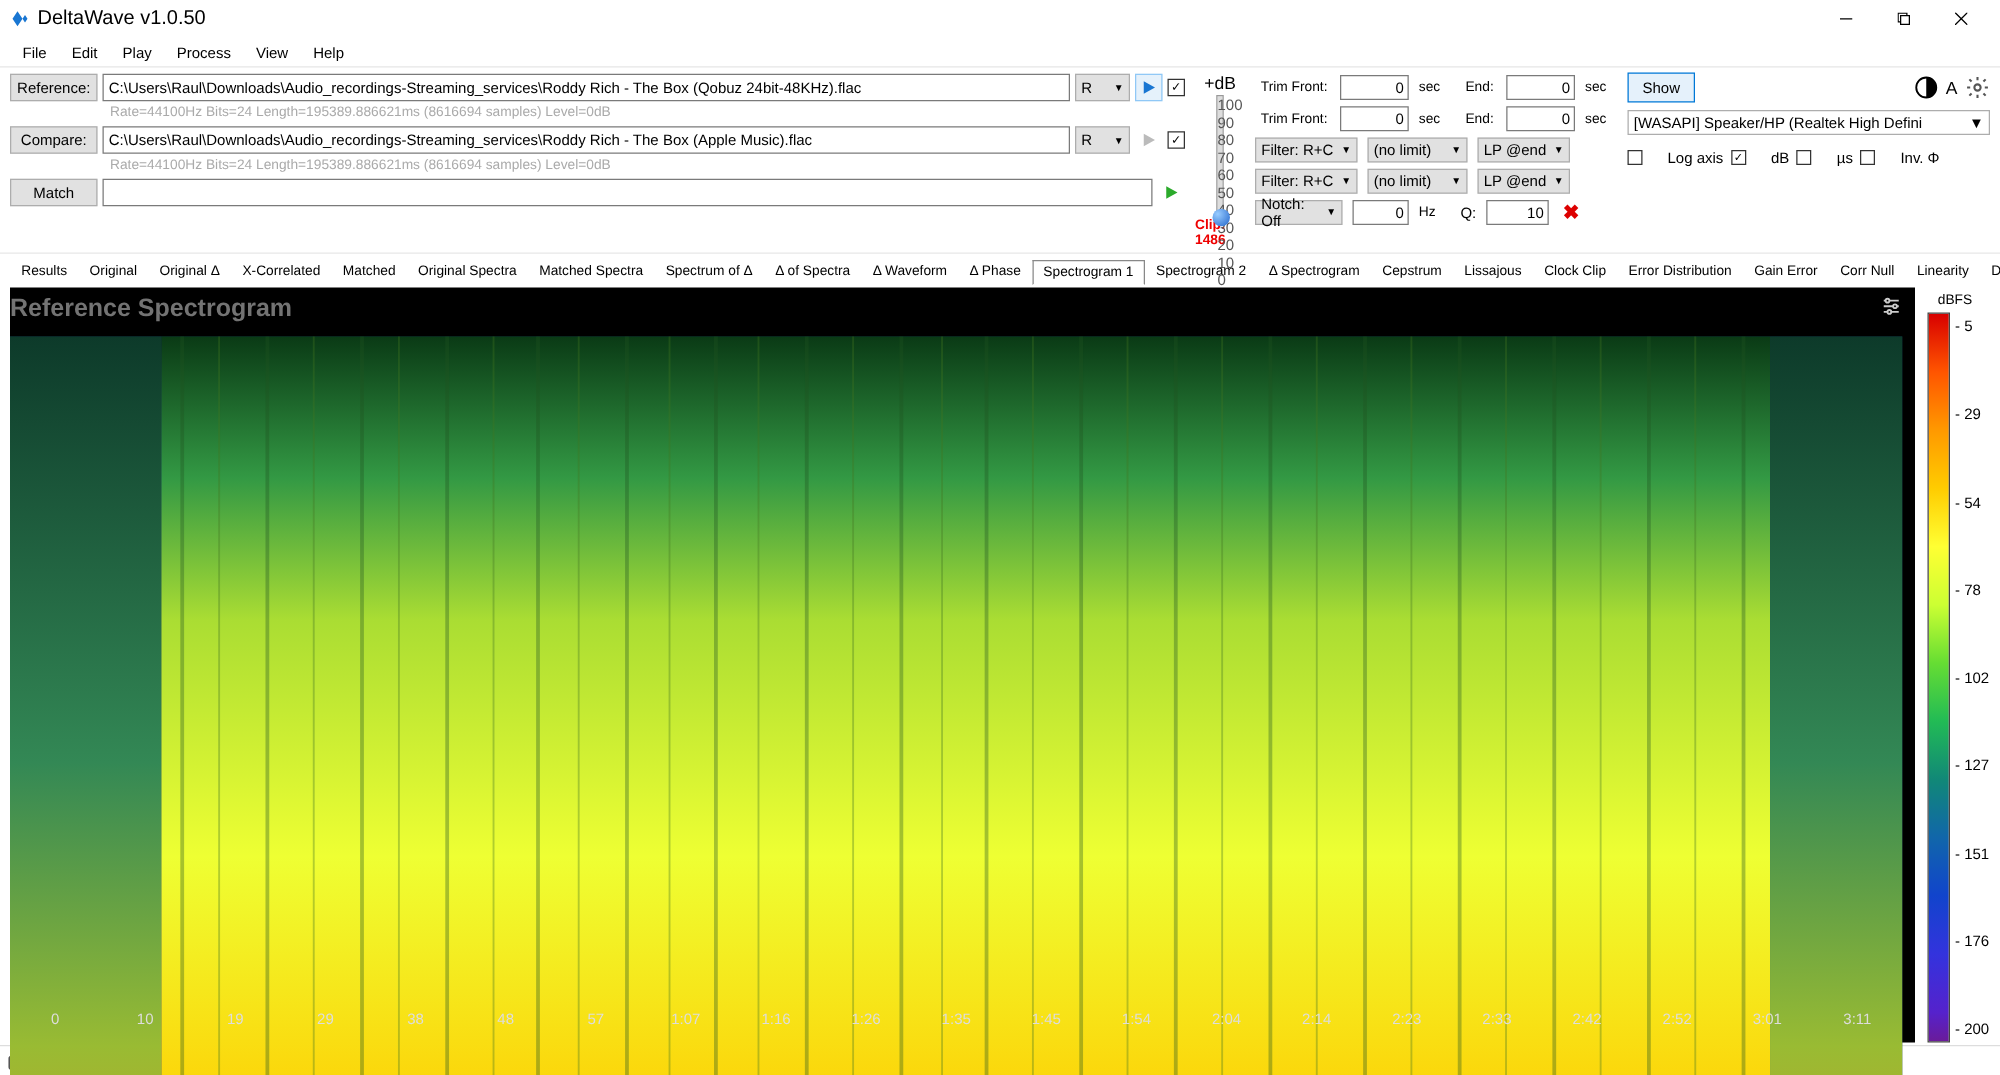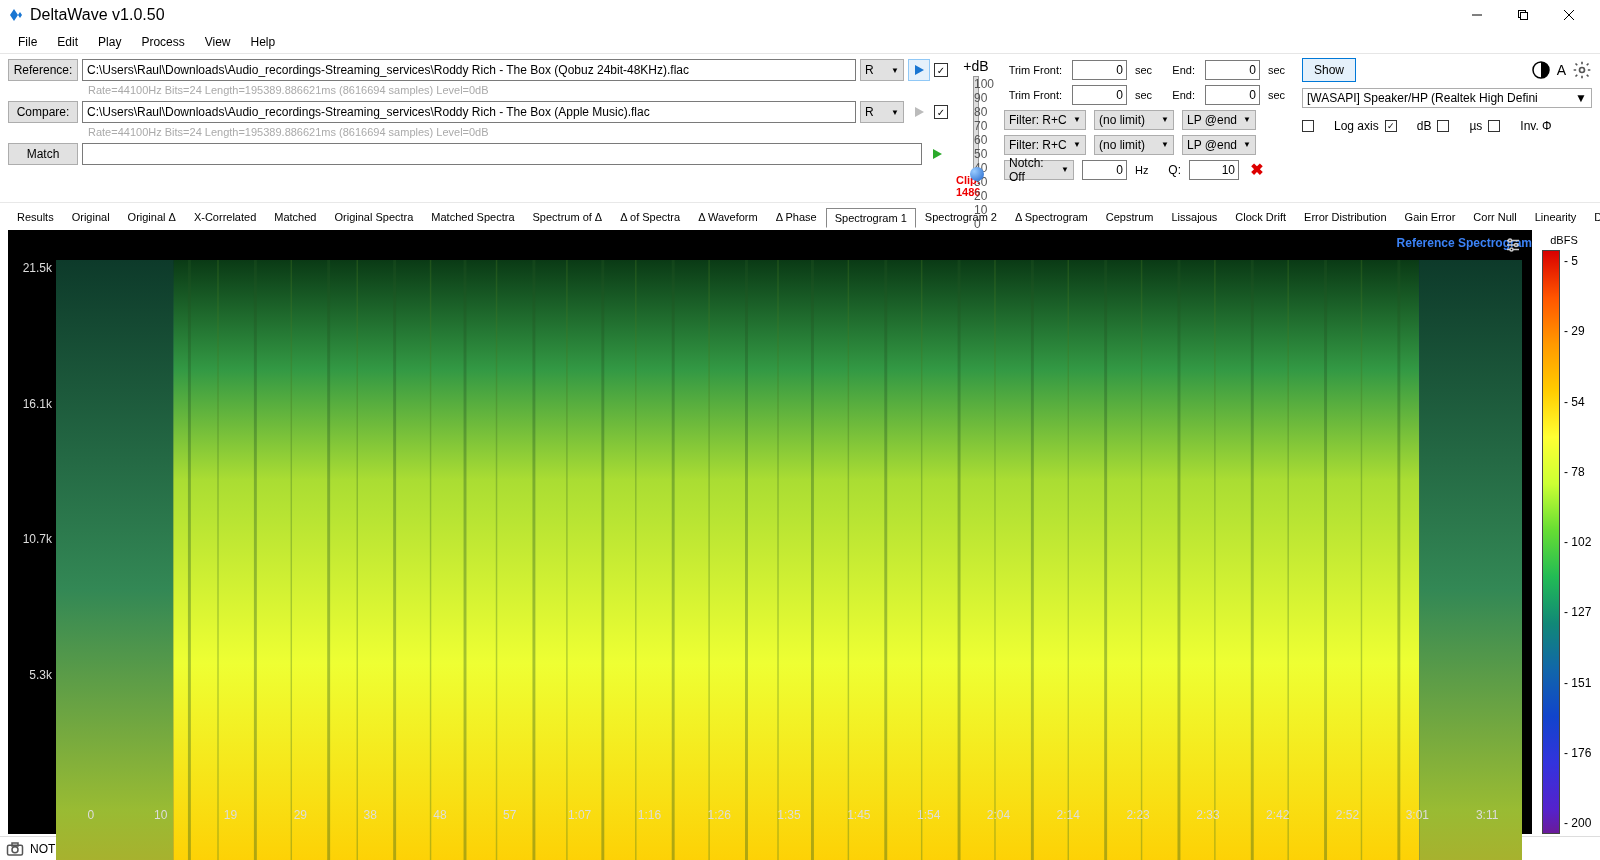--- a/index.html
+++ b/index.html
@@ -61,21 +61,21 @@
 .resetaxis { border:1px solid #adadad; background:#e1e1e1; height:22px; padding:0 10px; display:flex; align-items:center; }
 
 
 .tabbar { display:flex; align-items:flex-end; padding:4px 8px 0 8px; gap:0; border-bottom:1px solid #fff; }
 .tab { padding:3px 8px; border:1px solid transparent; font-size:11px; cursor:default; white-space:nowrap; }
 .tab.active { border:1px solid #888; border-bottom:1px solid #fff; background:#fff; position:relative; top:1px;}
 
 
 .chartwrap { flex:1; display:flex; padding:2px 8px 2px 8px; gap:4px; min-height:0; }
 .chart { flex:1; background:#000; position:relative; display:flex; flex-direction:column; min-width:0;}
-.chart-title { text-align:right; color:#3b82f6; font-size:12px; font-weight:600; padding:6px 0; }
+.chart-title { text-align:left; color:#737373; font-size:20px; font-weight:600; padding:6px 0; }
 .chart-body { flex:1; position:relative; display:flex; }
 .yaxis { width:48px; display:flex; flex-direction:column; justify-content:space-between; padding:6px 4px 30px 0; color:#ddd; font-size:11px; text-align:right; }
 .yaxis div{line-height:1;}
 .plot { flex:1; position:relative; margin:4px 10px 0 0; }
 .spectro { position:absolute; inset:0 0 28px 0; }
 .xaxis { position:absolute; left:0; right:0; bottom:0; height:26px; display:flex; color:#ddd; font-size:11px; }
 .xaxis div{ flex:1; text-align:center; }
 .settings-icon{ position:absolute; top:6px; right:10px; color:#ccc; }
 
 .colorbar { width:56px; display:flex; flex-direction:column; }
@@ -312,47 +312,40 @@
   <div class="tab">Matched Spectra</div>
   <div class="tab">Spectrum of Δ</div>
   <div class="tab">Δ of Spectra</div>
   <div class="tab">Δ Waveform</div>
   <div class="tab">Δ Phase</div>
   <div class="tab active">Spectrogram 1</div>
   <div class="tab">Spectrogram 2</div>
   <div class="tab">Δ Spectrogram</div>
   <div class="tab">Cepstrum</div>
   <div class="tab">Lissajous</div>
-  <div class="tab">Clock Drift</div>
+  <div class="tab">Clock Clip</div>
   <div class="tab">Error Distribution</div>
   <div class="tab">Gain Error</div>
   <div class="tab">Corr Null</div>
   <div class="tab">Linearity</div>
   <div class="tab">DF Metric</div>
 </div>
 
 <div class="chartwrap">
   <div class="chart">
     <div class="chart-title">Reference Spectrogram</div>
     <span class="settings-icon">
         <svg width="18" height="18" viewBox="0 0 24 24" fill="none" stroke="#ccc" stroke-width="2">
           <path d="M4 6h16M4 12h16M4 18h16"></path>
           <circle cx="8" cy="6" r="2" fill="#000"></circle>
           <circle cx="16" cy="12" r="2" fill="#000"></circle>
           <circle cx="10" cy="18" r="2" fill="#000"></circle>
         </svg>
       </span>
     <div class="chart-body">
-      <div class="yaxis">
-        <div>21.5k</div>
-        <div>16.1k</div>
-        <div>10.7k</div>
-        <div>5.3k</div>
-        <div></div>
-      </div>
       <div class="plot">
         <svg class="spectro" viewBox="0 0 1000 500" preserveAspectRatio="none">
           <defs>
             <linearGradient id="vg" x1="0" y1="1" x2="0" y2="0">
               <stop offset="0%" stop-color="#ff6600"></stop>
               <stop offset="15%" stop-color="#ffcc00"></stop>
               <stop offset="45%" stop-color="#eeff33"></stop>
               <stop offset="70%" stop-color="#aadd33"></stop>
               <stop offset="85%" stop-color="#339944"></stop>
               <stop offset="100%" stop-color="#0a3a15"></stop>

